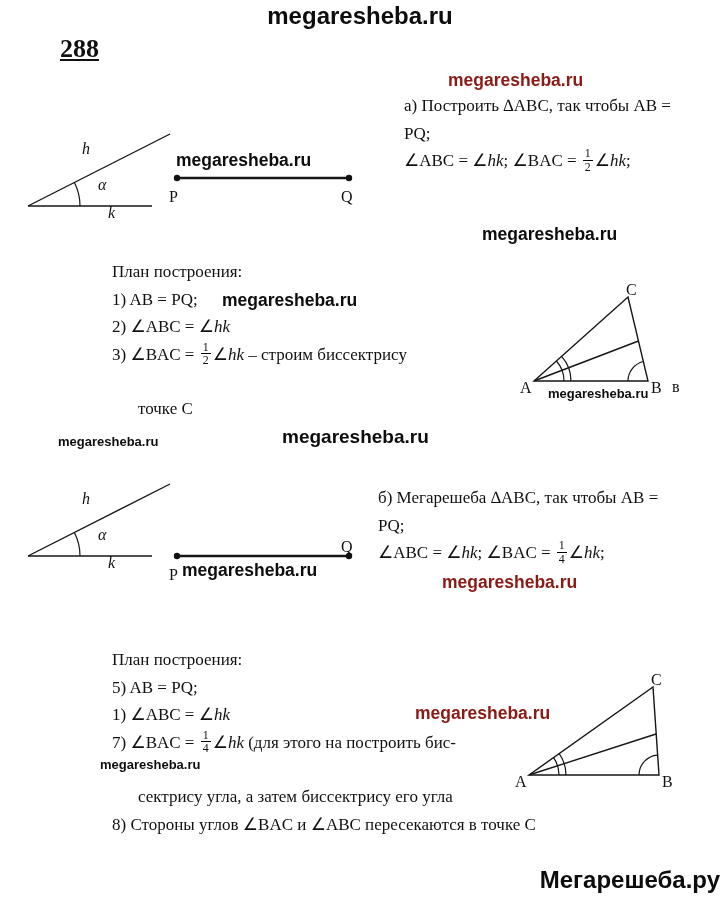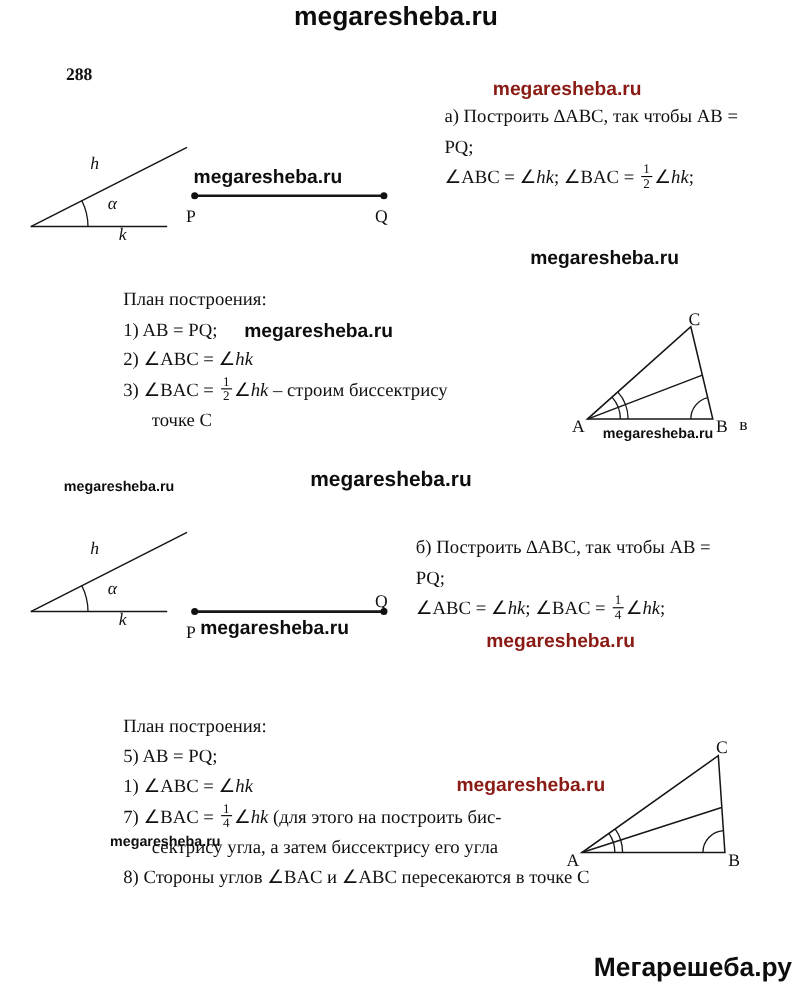--- a/index.html
+++ b/index.html
@@ -6,35 +6,35 @@
   .page{position:relative;width:720px;height:906px;background:#ffffff;
         font-family:"Liberation Serif",serif;color:#111;overflow:hidden;}
   .wm{position:absolute;font-family:"Liberation Sans",sans-serif;font-weight:700;
       white-space:nowrap;color:#0d0d0d;}
   .wm-lg{font-size:24px;}
   .wm-xmd{font-size:19px;}
   .wm-md{font-size:17.5px;}
   .wm-sm{font-size:13px;}
   .wm-red{color:#8a1a14;}
   .center{left:0;right:0;text-align:center;}
-  .num288{position:absolute;left:60px;top:60px;font-size:16px;font-weight:700;
-          }
+  .num288{position:absolute;left:60px;top:34px;font-size:26px;font-weight:700;
+          text-decoration:underline;}
   .tblock{position:absolute;font-size:17px;line-height:27.5px;}
   .it{font-style:italic;}
   .frac{display:inline-block;vertical-align:-0.42em;text-align:center;line-height:1.05;
         font-size:0.7em;margin:0 2px;font-style:normal;}
   .fnum{display:block;border-bottom:1px solid #000;padding:0 2px;}
   .fden{display:block;}
   .fig{position:absolute;}
   .ln{stroke:#161616;stroke-width:1.4;fill:none;}
   .ln2{stroke:#161616;stroke-width:2.4;fill:none;}
   .arc{stroke:#161616;stroke-width:1.2;fill:none;}
   .lbl{font-family:"Liberation Serif",serif;font-size:16px;fill:#111;}
   .dot{fill:#111;}
-  .indent{padding-left:26px;}
+  .indent{padding-left:26px;margin-top:27px;}
   .cap{position:absolute;font-size:16px;}
 </style>
 </head>
 <body>
 
 <div class="page">
 
   <div class="wm wm-lg center" style="top:2px;">megaresheba.ru</div>
   <div class="wm wm-md wm-red" style="left:448px;top:70px;">megaresheba.ru</div>
   <div class="wm wm-md" style="left:176px;top:150px;">megaresheba.ru</div>
@@ -109,21 +109,21 @@
 
   <svg class="fig" style="left:165px;top:540px;" width="200" height="48">
     <line class="ln2" x1="12" y1="16" x2="184" y2="16"></line>
     <circle class="dot" cx="12" cy="16" r="3.2"></circle>
     <circle class="dot" cx="184" cy="16" r="3.2"></circle>
     <text class="lbl" x="4" y="40">P</text>
     <text class="lbl" x="176" y="12">Q</text>
   </svg>
 
   <div class="tblock" style="left:378px;top:484px;width:335px;">
-    <div>б) Построить ∆ABC, так чтобы AB =</div>
+    <div>б) Мегарешеба ∆ABC, так чтобы AB =</div>
     <div>PQ;</div>
     <div>
       <span>∠ABC = ∠</span><i class="it">hk</i><span>; ∠BAC =</span>
       <span class="frac"><span class="fnum">1</span><span class="fden">4</span></span><span>∠</span><i class="it">hk</i><span>;</span>
     </div>
   </div>
 
   <div class="tblock" style="left:112px;top:646px;width:500px;">
     <div>План построения:</div>
     <div>5) AB = PQ;</div>

